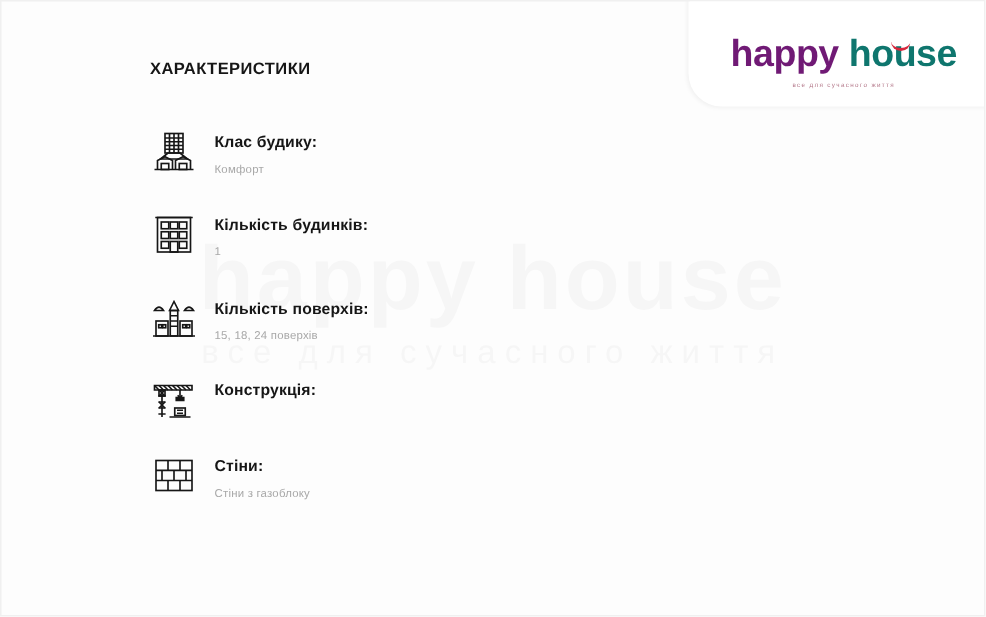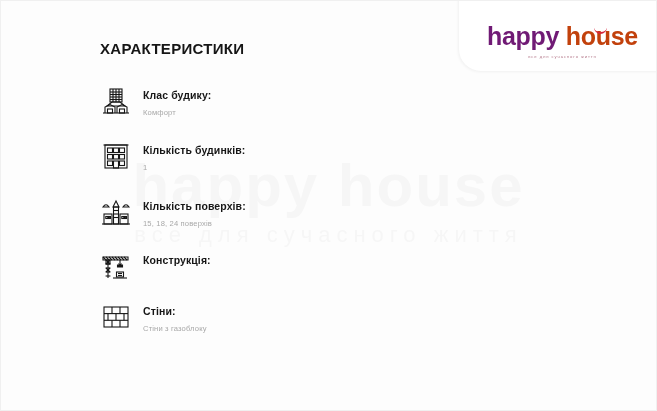--- a/index.html
+++ b/index.html
@@ -67,21 +67,21 @@
   }
   .logo-wordmark {
     font-size: 25px;
     font-weight: 700;
     letter-spacing: -0.3px;
     line-height: 1;
     white-space: nowrap;
     position: relative;
   }
   .logo-happy { color: #701a75; }
-  .logo-house { color: #c2410c; position: relative; }
+  .logo-house { color: #0f766e; position: relative; }
   .logo-smile {
     position: absolute;
     left: 28px;
     top: 3px;
     width: 13px;
     height: 7px;
     border-bottom: 2.4px solid #d6263c;
     border-radius: 0 0 13px 13px;
   }
   .logo-tagline {
@@ -91,21 +91,21 @@
     color: #b4788a;
     text-transform: lowercase;
     white-space: nowrap;
   }
 
   
   .heading {
     position: absolute;
     left: 99px;
     top: 39px;
-    font-size: 15px;
+    font-size: 11px;
     font-weight: 700;
     letter-spacing: 0.3px;
     color: #161616;
     z-index: 2;
   }
 
   
   .columns {
     position: absolute;
     left: 99px;

